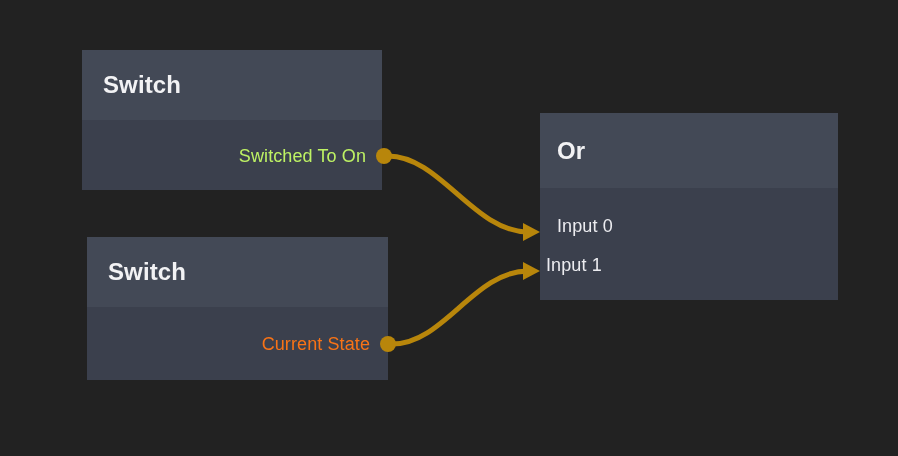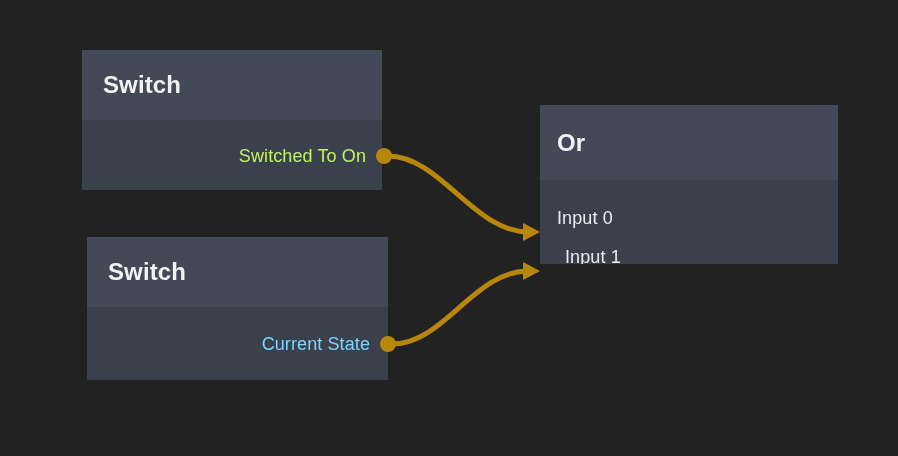--- a/index.html
+++ b/index.html
@@ -113,35 +113,35 @@
     </div>
   </div>
   <div class="pin-dot" id="pin-out-0" style="left: 376px; top: 148px; background: rgb(184, 134, 11);"></div>
 
   <div class="node" id="node-switch-2" style="left: 87px; top: 237px; width: 301px; height: 143px; background: rgb(59, 64, 77);">
     <div class="node-header" style="height: 70px; background: rgb(67, 73, 86);">
       <div class="node-title" style="color: rgb(242, 242, 244); padding-left: 21px;">Switch</div>
     </div>
     <div class="node-body" style="height: 73px;">
       <div class="port-row out" style="padding-right: 18px; height: 26px; margin-top: 24px;">
-        <span class="port-label" style="color: #7dd3fc;">Current State</span>
+        <span class="port-label" style="color: #f97316;">Current State</span>
       </div>
     </div>
   </div>
   <div class="pin-dot" id="pin-out-1" style="left: 380px; top: 336px; background: rgb(184, 134, 11);"></div>
 
-  <div class="node" id="node-or-1" style="left: 540px; top: 105px; width: 298px; height: 159px; background: rgb(59, 64, 77);">
+  <div class="node" id="node-or-1" style="left: 540px; top: 113px; width: 298px; height: 187px; background: rgb(59, 64, 77);">
     <div class="node-header" style="height: 75px; background: rgb(67, 73, 86);">
       <div class="node-title" style="color: rgb(242, 242, 244); padding-left: 17px;">Or</div>
     </div>
     <div class="node-body" style="height: 112px;">
       <div class="port-row in" id="or-in-0" style="padding-left: 17px; height: 26px; margin-top: 25px; text-align: right;">
         <span class="port-label" style="color: rgb(236, 236, 240);">Input 0</span>
       </div>
-      <div class="port-row in" id="or-in-1" style="padding-left: 25px; height: 26px; margin-top: 13px;">
+      <div class="port-row in" id="or-in-1" style="padding-left: 6px; height: 26px; margin-top: 13px;">
         <span class="port-label" style="color: rgb(236, 236, 240);">Input 1</span>
       </div>
     </div>
   </div>
   <div class="pin-arrow" id="pin-in-0" style="left: 523px; top: 223px; border-left-color: rgb(184, 134, 11);"></div>
   <div class="pin-arrow" id="pin-in-1" style="left: 523px; top: 262px; border-left-color: rgb(184, 134, 11);"></div>
 
 </div>
 
 </body></html>

